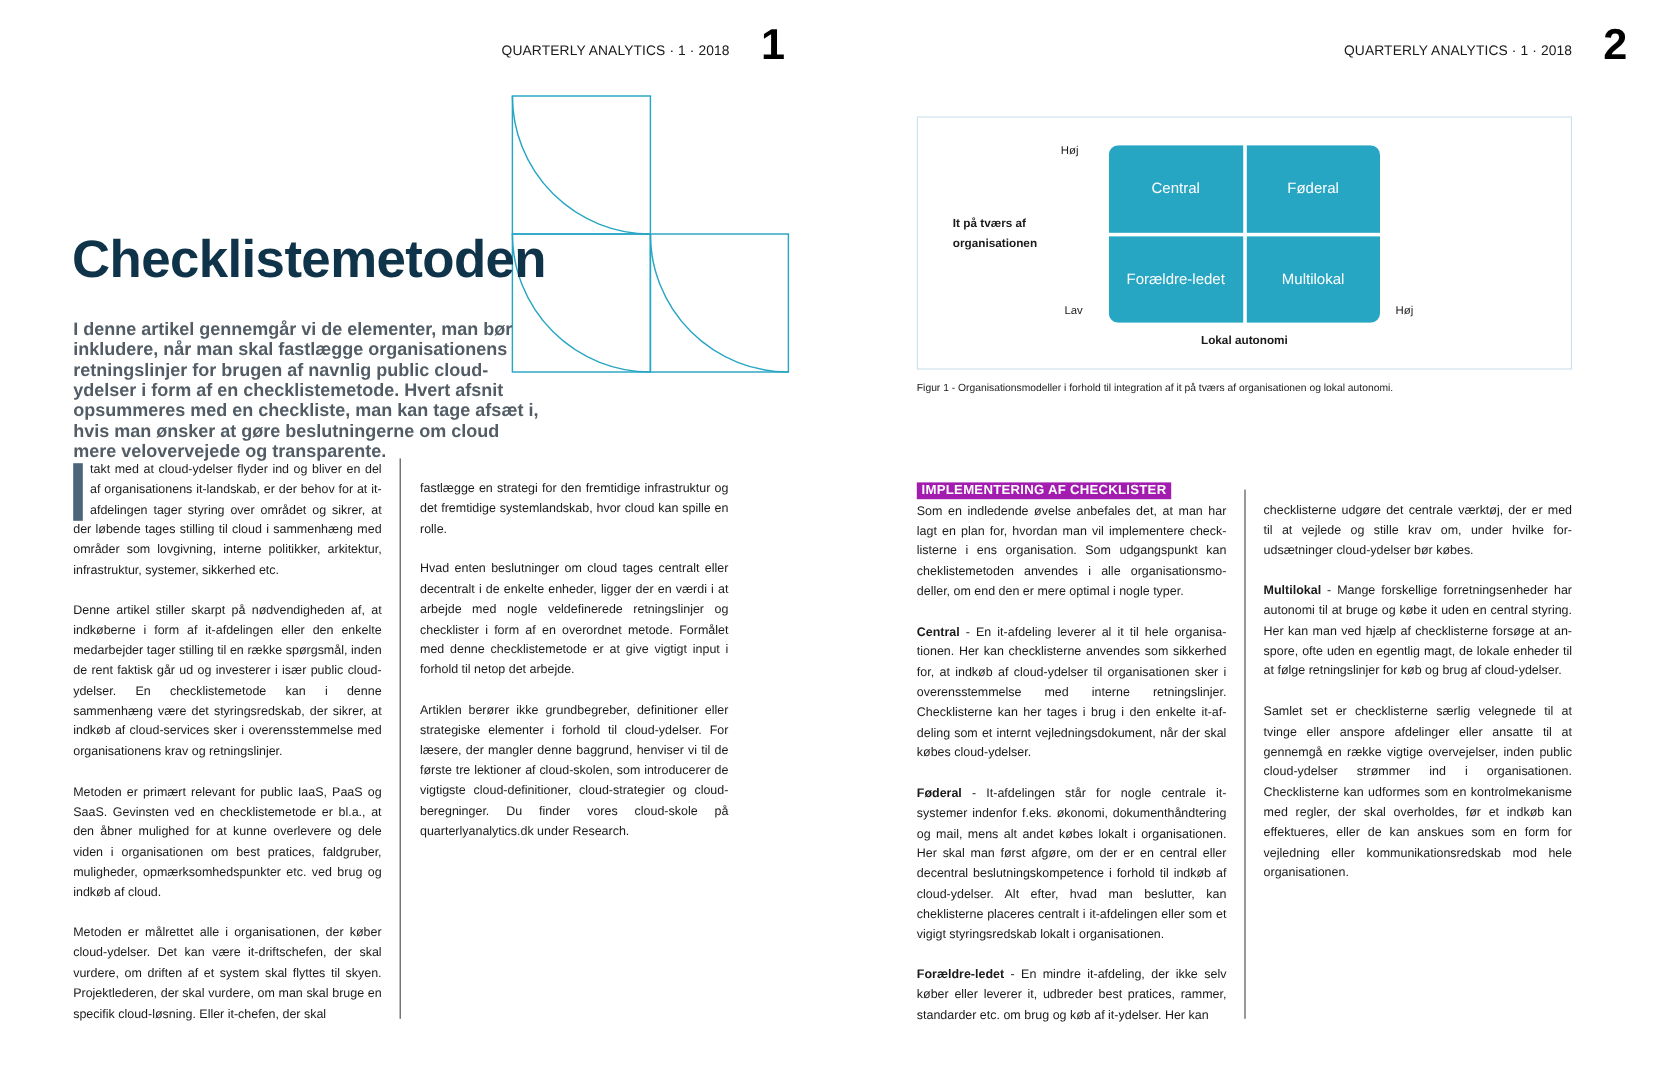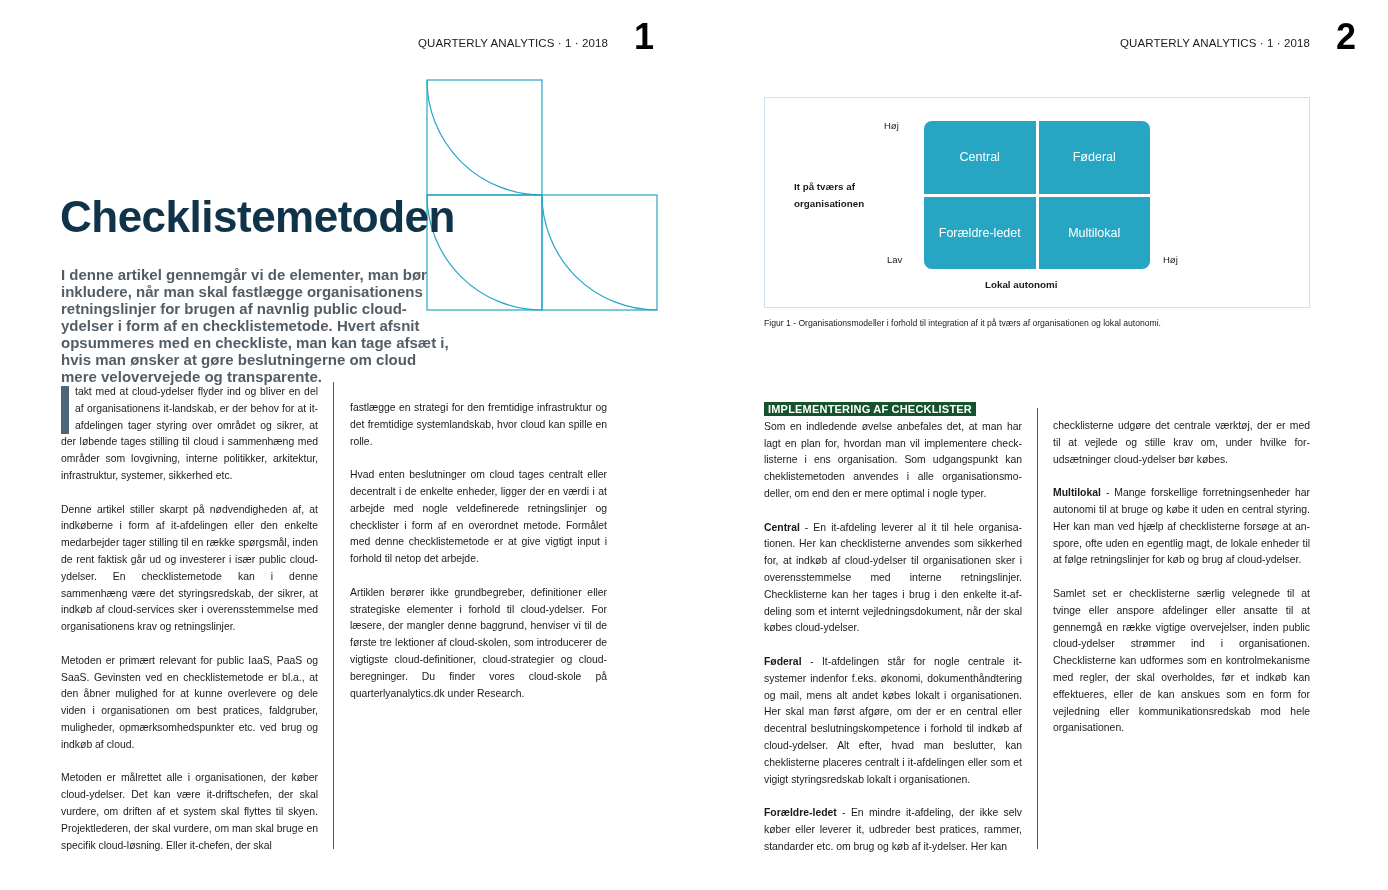--- a/index.html
+++ b/index.html
@@ -32,28 +32,28 @@
     .div-1 { left: 333px; top: 382px; height: 467px; }
     .div-3 { left: 1037px; top: 408px; height: 441px; }
 
     .dropcap { float: left; width: 8px; height: 48px; background: #4d6579; margin: 2px 6px 0 0; }
 
     .figure-box { position: absolute; left: 764px; top: 97px; width: 546px; height: 211px; border: 1px solid #cfe3ec; }
     .fig-axis-y-high { position: absolute; left: 884px; top: 120px; font-size: 9.5px; }
     .fig-axis-y-low { position: absolute; left: 887px; top: 254px; font-size: 9.5px; }
     .fig-axis-x-high { position: absolute; left: 1163px; top: 254px; font-size: 9.5px; }
     .fig-ylabel { position: absolute; left: 794px; top: 179px; width: 98px; font-size: 9.8px; font-weight: bold; line-height: 16.5px; }
-    .fig-xlabel { position: absolute; left: 985px; top: 279px; width: 104px; font-size: 9.8px; font-weight: bold; }
+    .fig-xlabel { position: absolute; left: 985px; top: 279px; width: 104px; text-align: center; font-size: 9.8px; font-weight: bold; }
     .quad-grid { position: absolute; left: 924px; top: 121px; width: 226px; height: 148px; display: grid; grid-template-columns: 1fr 1fr; grid-template-rows: 1fr 1fr; gap: 3px; background: #ffffff; border-radius: 8px; overflow: hidden; }
     .quad { background: #27a6c4; color: #ffffff; font-size: 12.5px; display: flex; align-items: center; justify-content: center; }
     .figcaption { position: absolute; left: 764px; top: 318px; font-size: 8.6px; color: #1a1a1a; }
 
     .col-3 { left: 764px; top: 402px; width: 258px; }
     .col-4 { left: 1053px; top: 418px; width: 257px; }
-    .section-head { display: inline-block; background: #14532d; color: #ffffff; font-weight: bold; font-size: 11px; padding: 0 4px; line-height: 14px; margin-bottom: 2px; letter-spacing: 0.2px; }
+    .section-head { display: inline-block; background: #a21caf; color: #ffffff; font-weight: bold; font-size: 11px; padding: 0 4px; line-height: 14px; margin-bottom: 2px; letter-spacing: 0.2px; }
   </style>
 </head>
 <body>
 
 <div class="page page-left">
   <div class="running-head">
     <span class="pub">QUARTERLY ANALYTICS · 1 · 2018</span>
     <span class="num">1</span>
   </div>
 </div>

